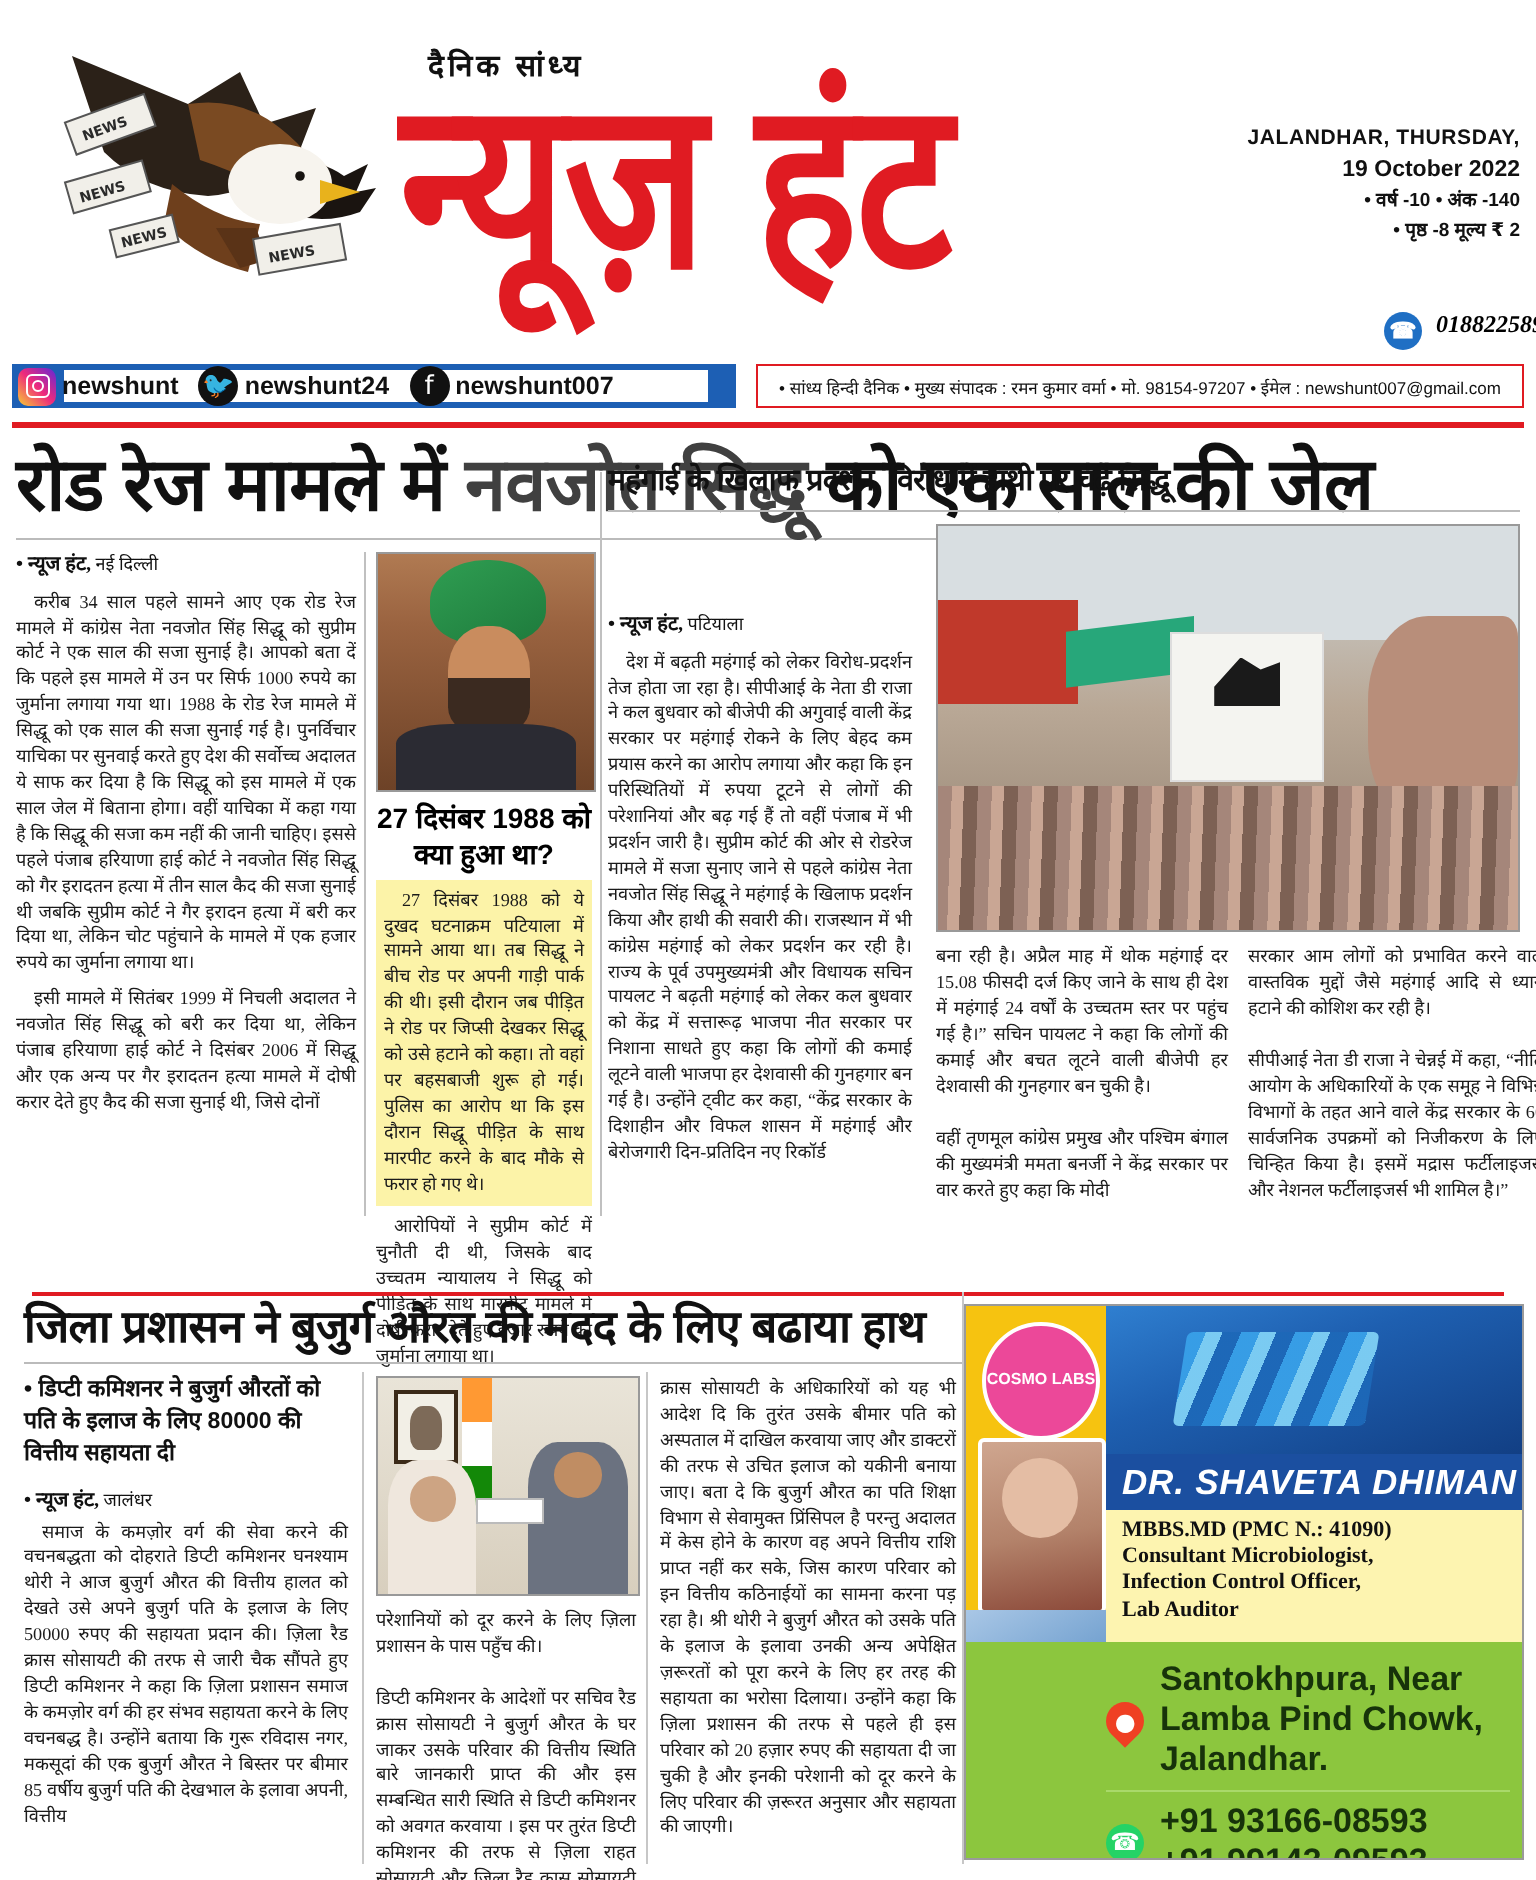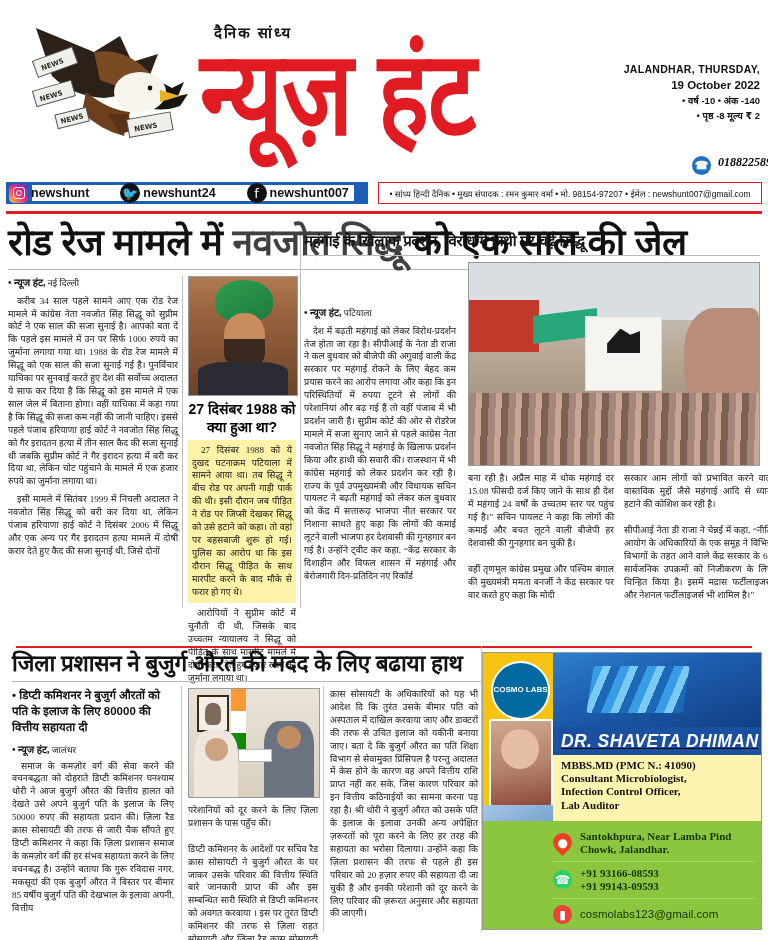--- a/index.html
+++ b/index.html
@@ -43,21 +43,21 @@
   .phone-circle{
     position:absolute;left:-26px;top:1px;width:19px;height:19px;border-radius:50%;
     background:#1f6fc4;color:#fff;font-size:11px;font-style:normal;
     display:flex;align-items:center;justify-content:center;
   }
 
   
   .socialrow{position:relative;height:26px;margin:4px 6px 0 6px;}
   .social-left{
     position:absolute;left:0;top:0;width:362px;height:22px;
-    background:#1d5fb4;display:flex;align-items:center;gap:21px;
+    background:#1d5fb4;display:flex;align-items:center;
   }
   .social-left .white-strip{
     position:absolute;left:26px;top:3px;right:14px;height:16px;background:#fff;
   }
   .sitem{position:relative;z-index:3;display:flex;align-items:center;}
   .sitem .lbl{
     font-family:"Liberation Sans","DejaVu Sans",sans-serif;
     font-weight:bold;font-size:12.5px;color:#111;margin-left:3px;margin-right:10px;
   }
   .ig-ico{width:19px;height:19px;border-radius:5px;margin-left:3px;
@@ -142,51 +142,51 @@
     border:1px solid #9a9a9a;background:#fff;overflow:hidden;
   }
   .ad-top{position:relative;height:74px;background:#1b4fa0;}
   .ad-toplab{position:absolute;left:70px;top:0;right:0;height:74px;
     background:linear-gradient(160deg,#2f7fd0 0%,#1e5fb0 40%,#123f84 100%);}
   .ad-toplab:after{content:"";position:absolute;left:18%;top:18%;width:46%;height:64%;
     background:repeating-linear-gradient(105deg,#38a0e8 0 9px,#7fd0f5 9px 17px,#1d68b8 17px 26px);
     border-radius:3px;opacity:.95;transform:skewX(-9deg);}
   .ad-yellowL{position:absolute;left:0;top:0;width:70px;height:152px;background:#f6c310;}
   .ad-logo{position:absolute;left:8px;top:8px;width:55px;height:55px;border-radius:50%;
-    background:#0369a1;border:2px solid #fff;color:#fff;
+    background:#ec4899;border:2px solid #fff;color:#fff;
     display:flex;align-items:center;justify-content:center;
     font-family:"Liberation Sans",sans-serif;font-weight:bold;font-size:8px;
     text-align:center;line-height:1.05;}
   .ad-face{position:absolute;left:6px;top:66px;width:60px;height:84px;border:2px solid #fff;
     background:linear-gradient(170deg,#cfa68f 0%,#b3826a 55%,#8c4a3a 100%);border-radius:3px;overflow:hidden;}
   .ad-face:after{content:"";position:absolute;left:10px;top:8px;width:38px;height:40px;border-radius:50%;
     background:#e4bda4;}
   .ad-namebar{position:absolute;left:70px;top:74px;right:0;height:28px;background:#1b4fa0;
-    display:flex;align-items:center;text-decoration:underline;}
+    display:flex;align-items:center;}
   .ad-name{color:#fff;font-family:"Liberation Sans","DejaVu Sans",sans-serif;
     font-weight:bold;font-style:italic;font-size:17.5px;letter-spacing:.4px;padding-left:8px;}
   .ad-cred{position:absolute;left:70px;top:102px;right:0;height:66px;background:#fdf4b0;
     padding:4px 5px 0 8px;box-sizing:border-box;
     font-family:"Liberation Serif","DejaVu Serif",serif;font-weight:bold;
     font-size:11px;line-height:1.2;color:#111;}
   .ad-bottom{position:absolute;left:0;top:168px;right:0;bottom:0;background:#8cc63e;}
   .ad-imgL{position:absolute;left:0;top:152px;width:70px;height:122px;
     background:linear-gradient(150deg,#a9c7e6 0%,#5f93c7 50%,#27507f 100%);}
   .ad-rowwrap{position:absolute;left:70px;top:172px;right:6px;}
   .ad-row{position:relative;display:flex;align-items:center;
     border-bottom:1px solid #a9d96a;padding:5px 0 5px 0;min-height:22px;}
   .ad-ico{width:19px;height:19px;border-radius:50%;flex:0 0 19px;margin-right:8px;
     display:flex;align-items:center;justify-content:center;color:#fff;font-size:12px;
     font-family:"DejaVu Sans",sans-serif;}
   .ico-pin{background:#ef4023;border-radius:50% 50% 50% 0;transform:rotate(-45deg);}
   .ico-pin span{transform:rotate(45deg);}
   .ico-wa{background:#25d366;}
   .ico-mail{background:#ea4335;}
-  .ad-txt{font-family:Liberation Serif, serif;
-    font-size:11px;line-height:1.18;color:#17330a;font-weight:bold;}
+  .ad-txt{font-family:Liberation Sans, sans-serif;
+    font-size:17px;line-height:1.18;color:#17330a;font-weight:bold;}
   .ad-txt.mail{font-family:"Liberation Sans","DejaVu Sans",sans-serif;font-weight:normal;font-size:11.5px;}
 
   
   .ph-sidhu{position:absolute;inset:0;
     background:linear-gradient(180deg,#b07a52 0%,#9a6340 30%,#6d4227 100%);}
   .ph-sidhu .turban{position:absolute;left:24%;top:2%;width:54%;height:36%;border-radius:48% 48% 40% 40%;
     background:linear-gradient(150deg,#2f9e52,#1e7a3c);}
   .ph-sidhu .face{position:absolute;left:32%;top:30%;width:38%;height:42%;border-radius:45%;
     background:#c98c5e;}
   .ph-sidhu .beard{position:absolute;left:32%;top:52%;width:38%;height:26%;border-radius:0 0 50% 50%;

